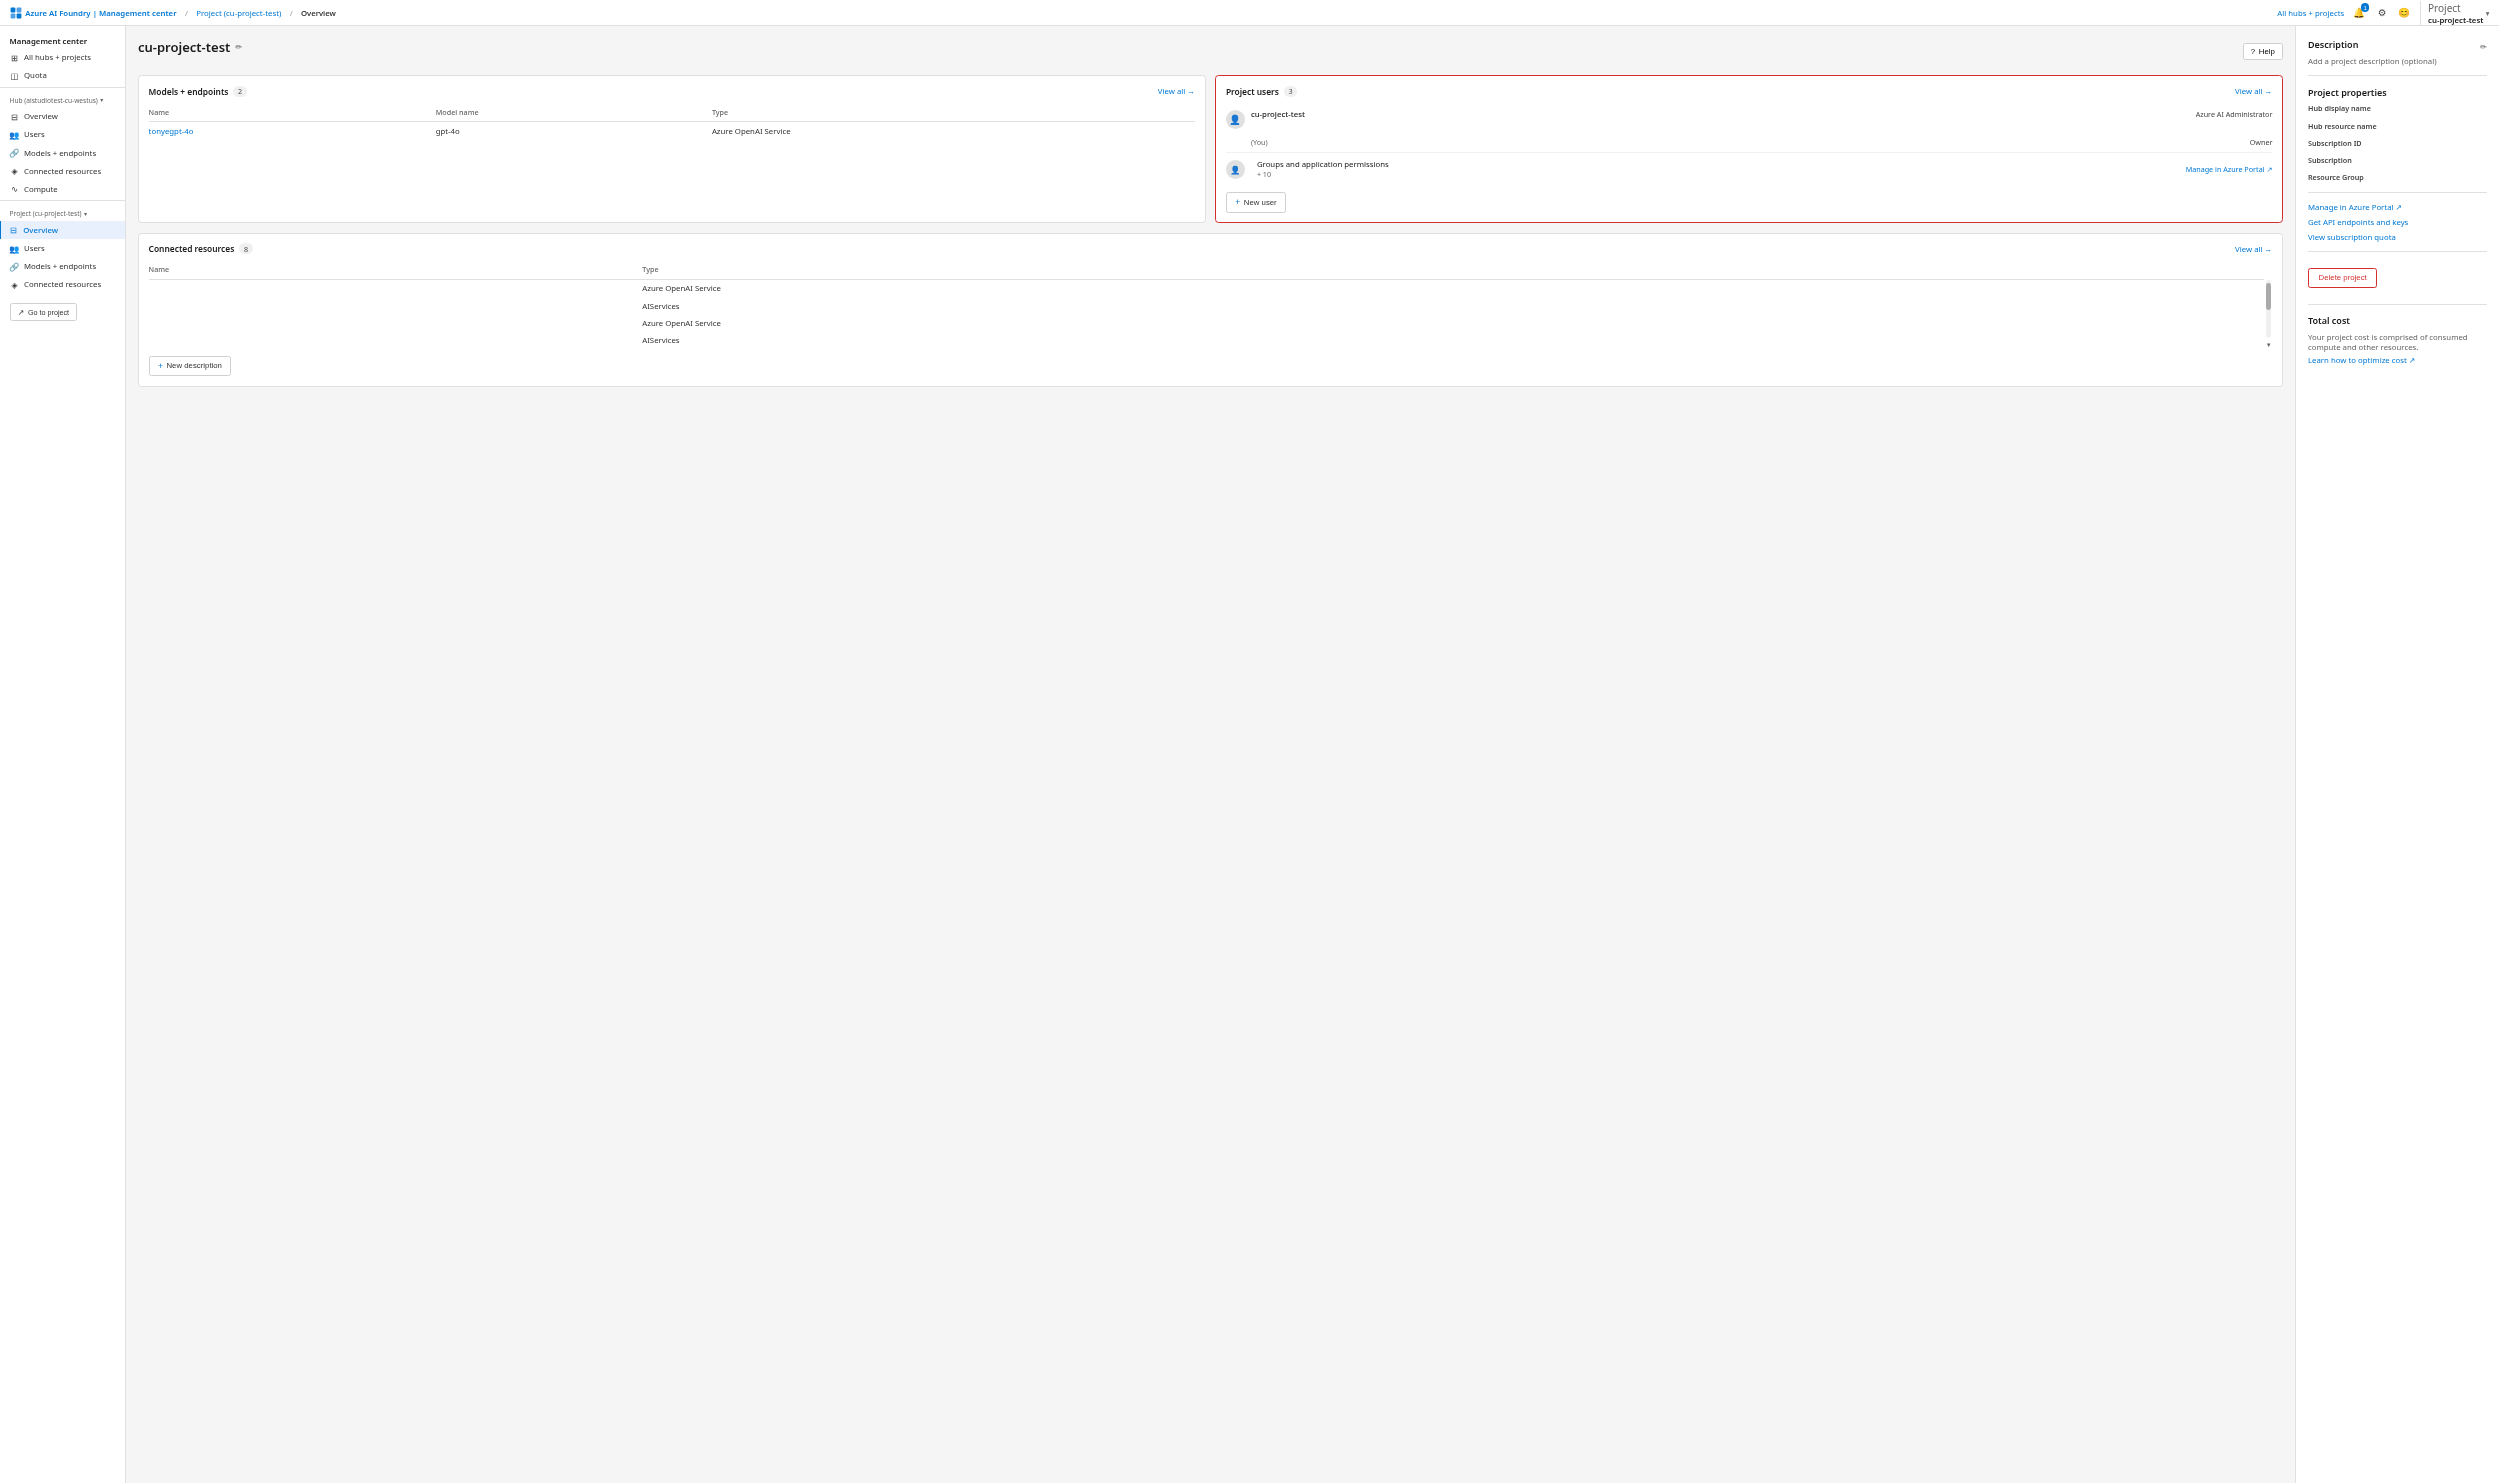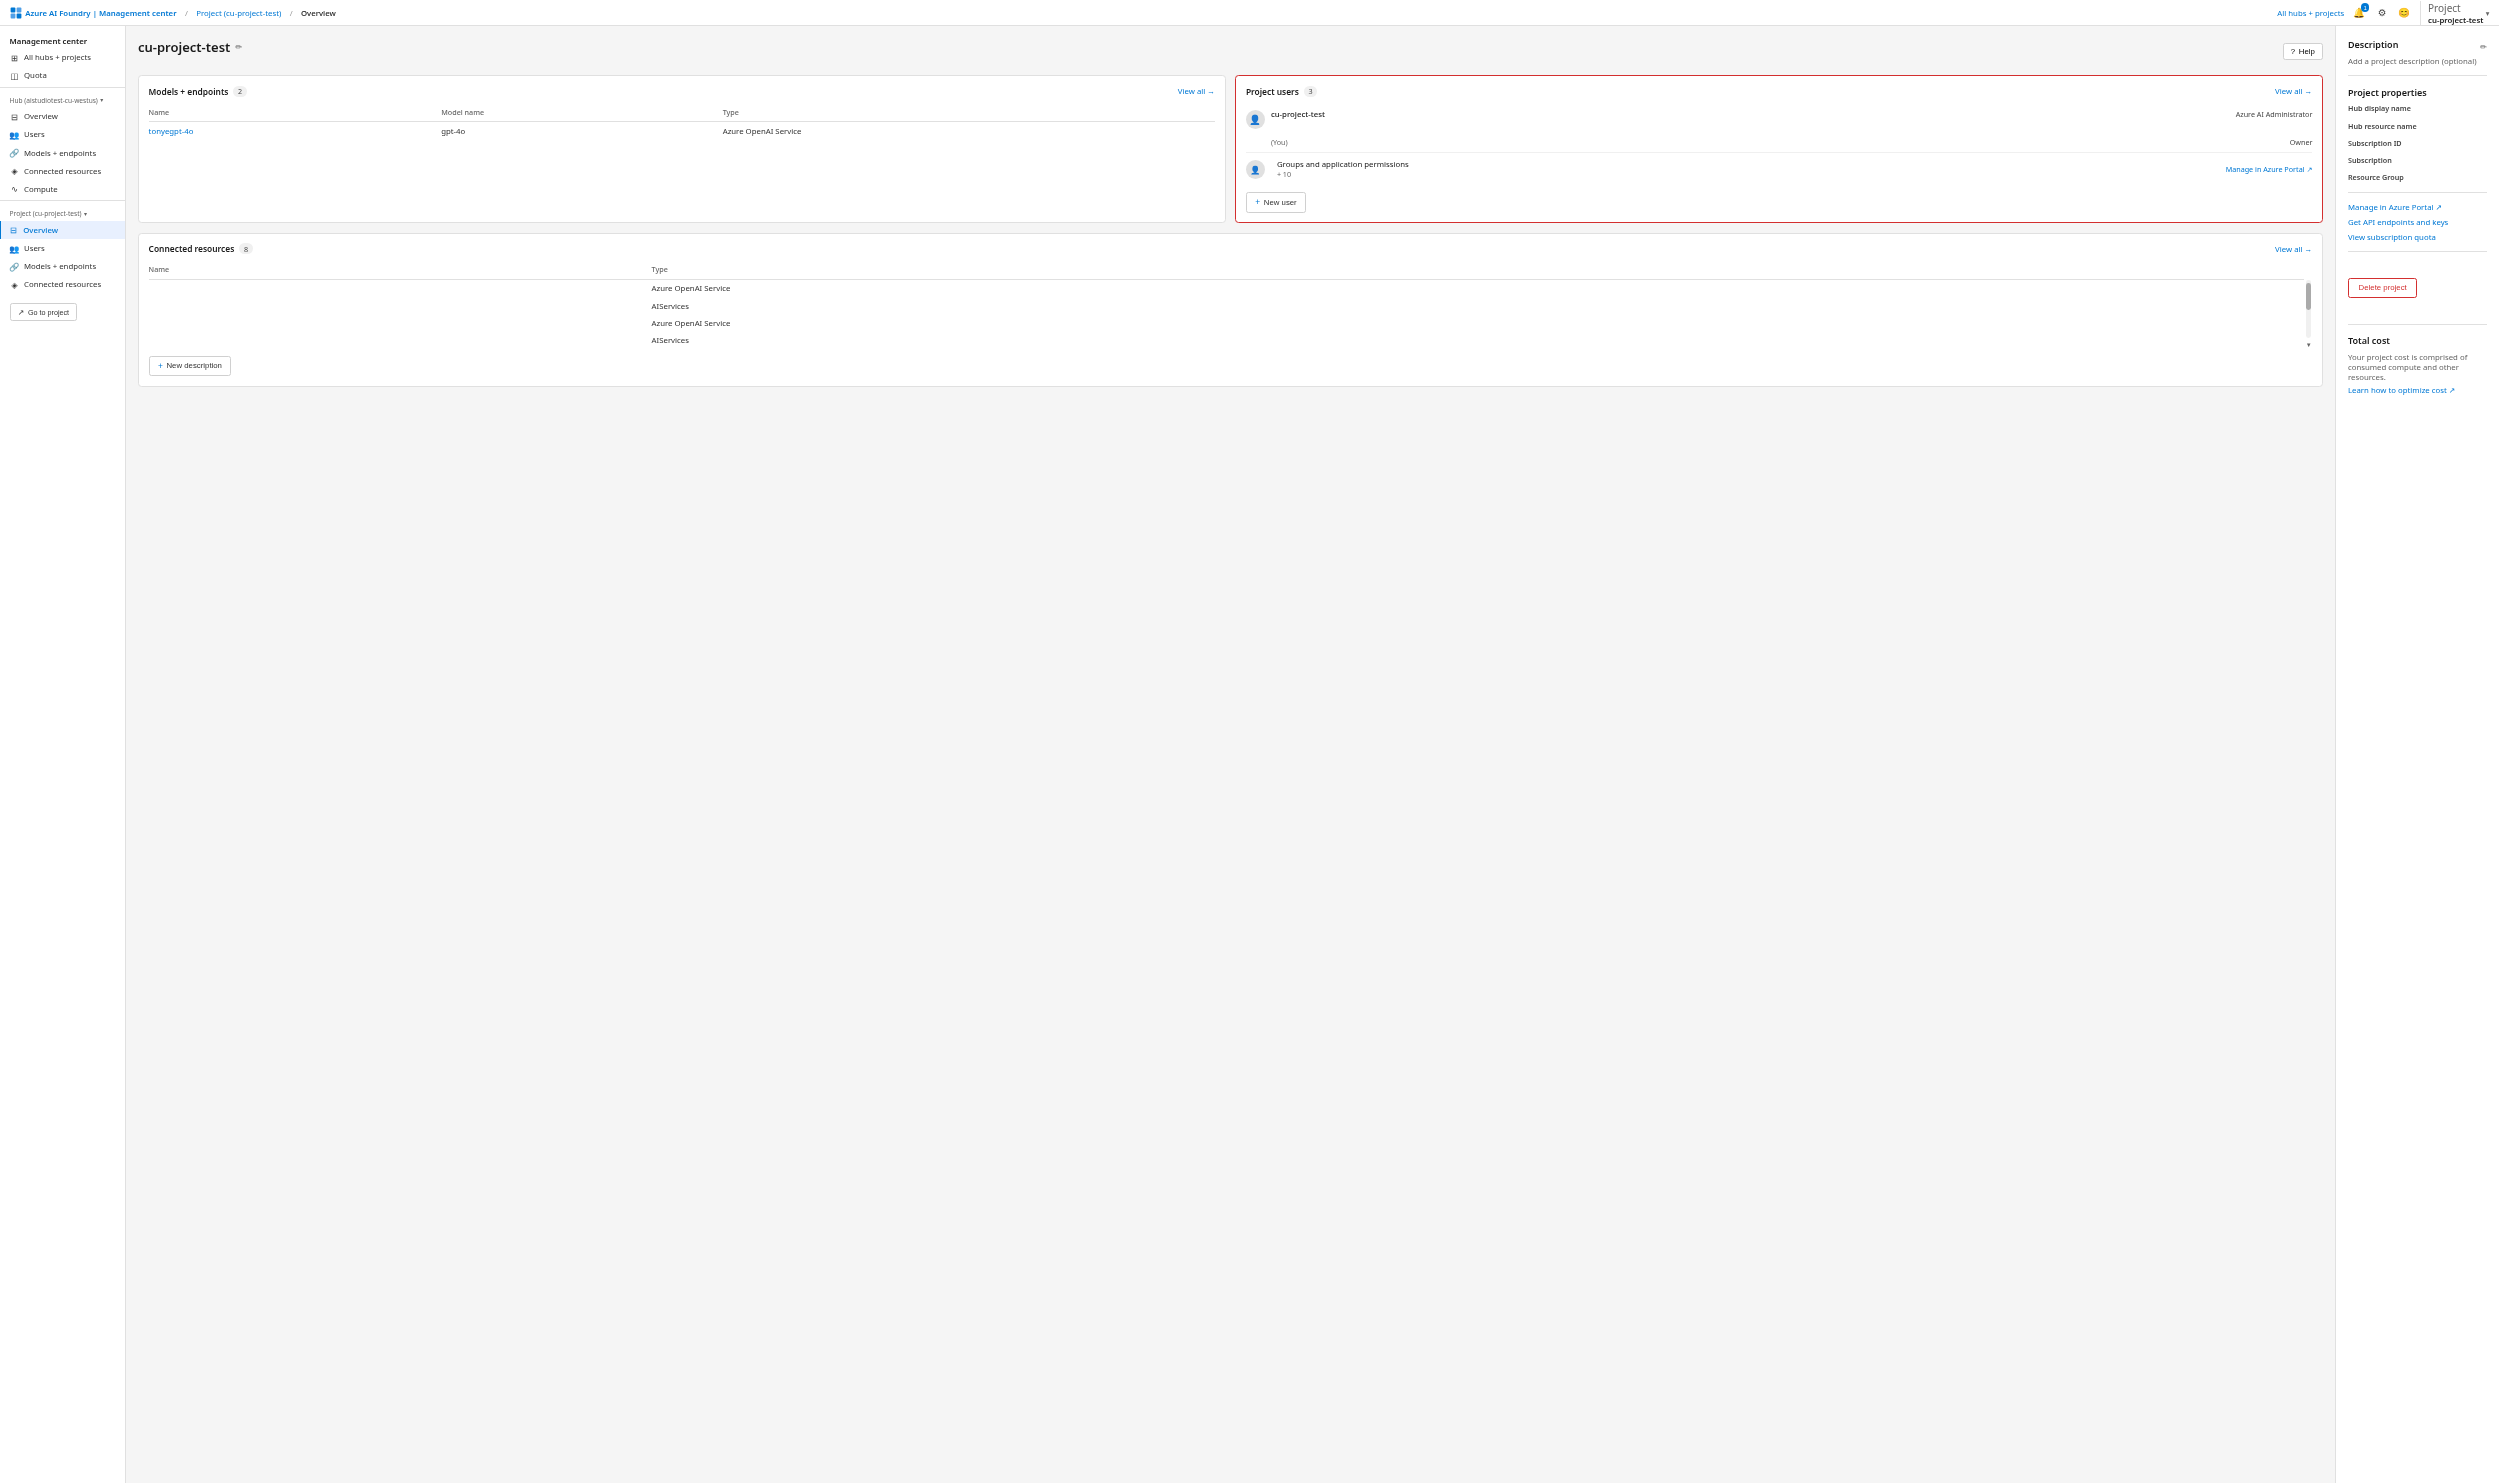--- a/index.html
+++ b/index.html
@@ -28,21 +28,21 @@
     .sidebar-group-label .chevron { font-size: 6px; }
     .sidebar-item { display: flex; align-items: center; gap: 4.8px; padding: 3.6px 9.6px; cursor: pointer; color: #333; font-size: 7.8px; border-radius: 0; }
     .sidebar-item.active { background: #e8f0fe; color: #0078d4; border-left: 1.8px solid #0078d4; padding-left: 7.8px; font-weight: 500; }
     .sidebar-item .icon { font-size: 8.4px; width: 9.6px; text-align: center; flex-shrink: 0; }
     .sidebar-divider { height: 0.6px; background: #e0e0e0; margin: 2.4px 0; }
     .sidebar-go-project { margin: 4.8px; border: 0.6px solid #d0d0d0; border-radius: 2.4px; padding: 3.6px 7.2px; cursor: pointer; font-size: 7.2px; color: #333; display: flex; align-items: center; gap: 3.6px; background: #fff; }
 
     
     .main { flex: 1; overflow-y: auto; display: flex; flex-direction: row; }
     .content-area { flex: 1; padding: 12px; overflow-y: auto; }
-    .right-panel { width: 164px; border-left: 0.6px solid #e0e0e0; padding: 12px; overflow-y: auto; background: #fff; flex-shrink: 0; }
+    .right-panel { width: 204px; border-left: 0.6px solid #e0e0e0; padding: 12px; overflow-y: auto; background: #fff; flex-shrink: 0; }
 
     
     .page-title-row { display: flex; align-items: center; gap: 4.8px; margin-bottom: 9.6px; }
     .page-title { font-size: 13px; font-weight: 600; color: #1a1a1a; }
     .edit-icon-btn { background: none; border: none; cursor: pointer; color: #666; font-size: 8.4px; }
 
     
     .cards-grid { display: grid; grid-template-columns: 1fr 1fr; gap: 9.6px; margin-bottom: 9.6px; }
 
     
@@ -86,21 +86,21 @@
     
     .help-btn { position: fixed; top: 7.2px; right: 9.6px; background: #fff; border: 0.6px solid #d0d0d0; border-radius: 2.4px; padding: 3px 7.2px; cursor: pointer; font-size: 7.8px; display: flex; align-items: center; gap: 3.6px; }
 
     
     .right-section-title { font-size: 9px; font-weight: 600; color: #1a1a1a; margin-bottom: 4.8px; }
     .right-section-desc { font-size: 7.8px; color: #666; margin-bottom: 9.6px; }
     .right-divider { height: 0.6px; background: #e0e0e0; margin: 9.6px 0; }
     .property-label { font-size: 7.2px; font-weight: 600; color: #444; margin-bottom: 2.4px; }
     .property-value { font-size: 7.8px; color: #1a1a1a; margin-bottom: 7.2px; }
     .right-link { color: #0078d4; font-size: 7.8px; cursor: pointer; display: flex; align-items: center; gap: 2.4px; margin-bottom: 4.8px; }
-    .delete-btn { background: #fff; border: 0.6px solid #d32f2f; color: #d32f2f; border-radius: 2.4px; padding: 4.2px 9.6px; cursor: pointer; font-size: 7.8px; margin: 17px 0; }
+    .delete-btn { background: #fff; border: 0.6px solid #d32f2f; color: #d32f2f; border-radius: 2.4px; padding: 4.2px 9.6px; cursor: pointer; font-size: 7.8px; margin: 7px 0; }
     .edit-icon { font-size: 8.4px; color: #666; cursor: pointer; }
     .right-section-edit { display: flex; align-items: center; justify-content: space-between; }
 
     .topnav-right-section { display: flex; align-items: center; gap: 2.4px; border-left: 0.6px solid #e0e0e0; padding-left: 7.2px; }
 
     .resource-table-wrap { position: relative; }
     .resource-scroll { overflow-y: hidden; }
   </style>
 </head>
 <body>

